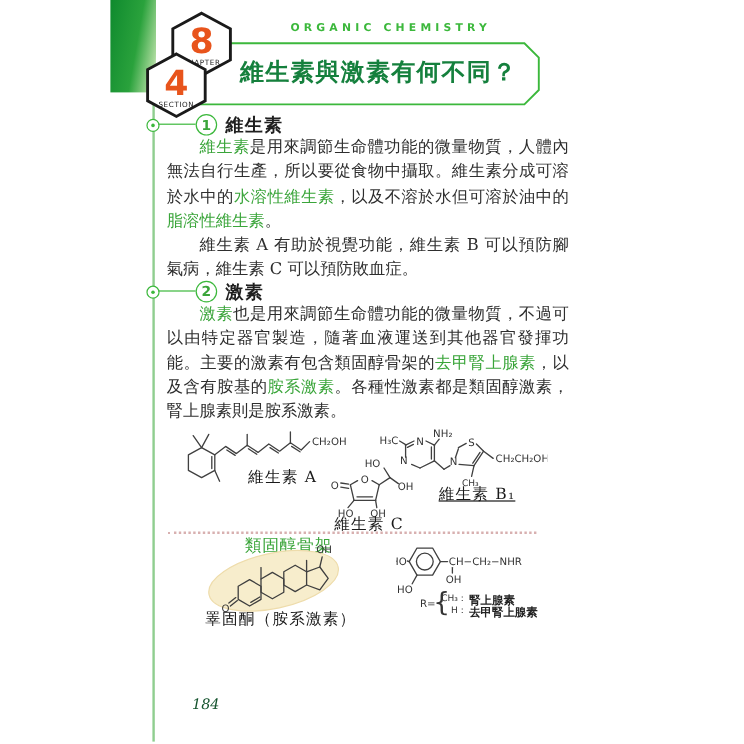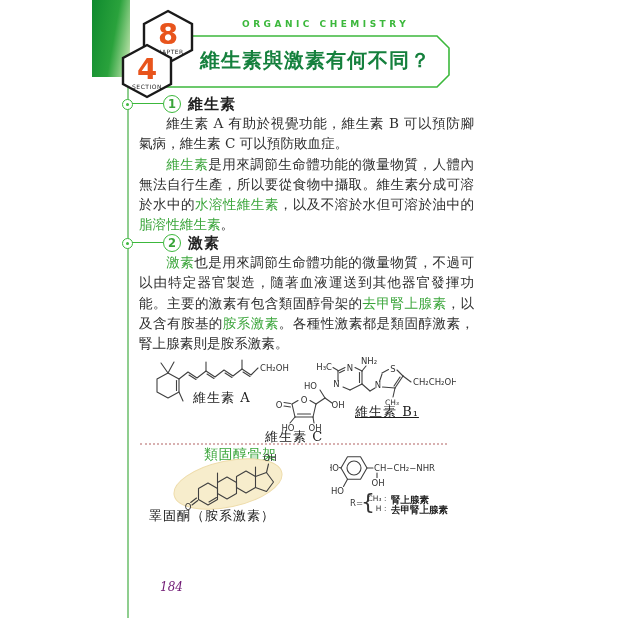--- a/index.html
+++ b/index.html
@@ -27,25 +27,25 @@
     font-size:11.5px;font-weight:600;display:flex;align-items:center;justify-content:center;}
   .sec-heading{font-family:"DejaVu Sans","Liberation Sans",sans-serif;
     font-size:15px;font-weight:bold;color:#1f1f1f;letter-spacing:1px;}
 
   
   .body-block{width:335px;font-size:13.6px;line-height:20.3px;text-align:justify;}
   .body-block p{margin:0;text-indent:2em;}
   .hl{color:#3aa53a;}
 
   
-  .fig-caption{font-size:13px;color:#1a1a1a;text-align:left;letter-spacing:1px;}
+  .fig-caption{font-size:13px;color:#1a1a1a;text-align:center;letter-spacing:1px;}
   #dotted-divider{left:140px;top:443px;width:307px;border-top:2px dotted #d8b0b0;height:0;}
   #steroid-label{left:186px;top:446px;font-family:"DejaVu Sans","Liberation Sans",sans-serif;
     font-size:14px;font-weight:normal;color:#3aa53a;letter-spacing:0.5px;margin-left:18px;}
-  #page-number{left:160px;top:580px;font-size:12px;font-style:italic;color:#701a75;}
+  #page-number{left:160px;top:580px;font-size:12px;font-style:italic;color:#14532d;}
 
   svg .bond{stroke:#404040;stroke-width:1.1;fill:none;stroke-linecap:round;stroke-linejoin:round;}
   svg .atom{font-family:"DejaVu Sans","Liberation Sans",sans-serif;font-size:8.5px;fill:#333;}
   svg .atom-sm{font-family:"DejaVu Sans","Liberation Sans",sans-serif;font-size:7.5px;fill:#333;}
   svg .cjk{font-family:"DejaVu Sans","Liberation Sans",sans-serif;font-size:9.5px;font-weight:bold;fill:#222;}
   svg .hexnum{font-family:"DejaVu Sans","Liberation Sans",sans-serif;font-size:29px;font-weight:bold;fill:#e8541c;}
   svg .hexlabel{font-family:"DejaVu Sans","Liberation Sans",sans-serif;font-size:6px;fill:#1a1a1a;letter-spacing:0.5px;}
 </style>
 </head>
 <body>
@@ -73,22 +73,22 @@
   </svg>
 
   <div class="abs dot-outer" style="left:122px;top:99px;">
     <div class="dot-inner"></div>
   </div>
   <div class="abs connector" style="left:132px;top:103px;width:31px;"></div>
   <div class="abs num-circle" style="left:163px;top:95px;">1</div>
   <div class="abs sec-heading" style="left:188px;top:95px;">維生素</div>
 
   <div class="abs body-block" style="left:139px;top:113px;">
+    <p><span class="hl">維生素</span><span>是用來調節生命體功能的微量物質，人體內無法自行生產，所以要從食物中攝取。維生素分成可溶於水中的</span><span class="hl">水溶性維生素</span><span>，以及不溶於水但可溶於油中的</span><span class="hl">脂溶性維生素</span><span>。</span></p>
     <p><span>維生素 A 有助於視覺功能，維生素 B 可以預防腳氣病，維生素 C 可以預防敗血症。</span></p>
-    <p><span class="hl">維生素</span><span>是用來調節生命體功能的微量物質，人體內無法自行生產，所以要從食物中攝取。維生素分成可溶於水中的</span><span class="hl">水溶性維生素</span><span>，以及不溶於水但可溶於油中的</span><span class="hl">脂溶性維生素</span><span>。</span></p>
   </div>
 
   <div class="abs dot-outer" style="left:122px;top:238px;">
     <div class="dot-inner"></div>
   </div>
   <div class="abs connector" style="left:132px;top:242px;width:31px;"></div>
   <div class="abs num-circle" style="left:163px;top:234px;">2</div>
   <div class="abs sec-heading" style="left:188px;top:234px;">激素</div>
 
   <div class="abs body-block" style="left:139px;top:252px;">

